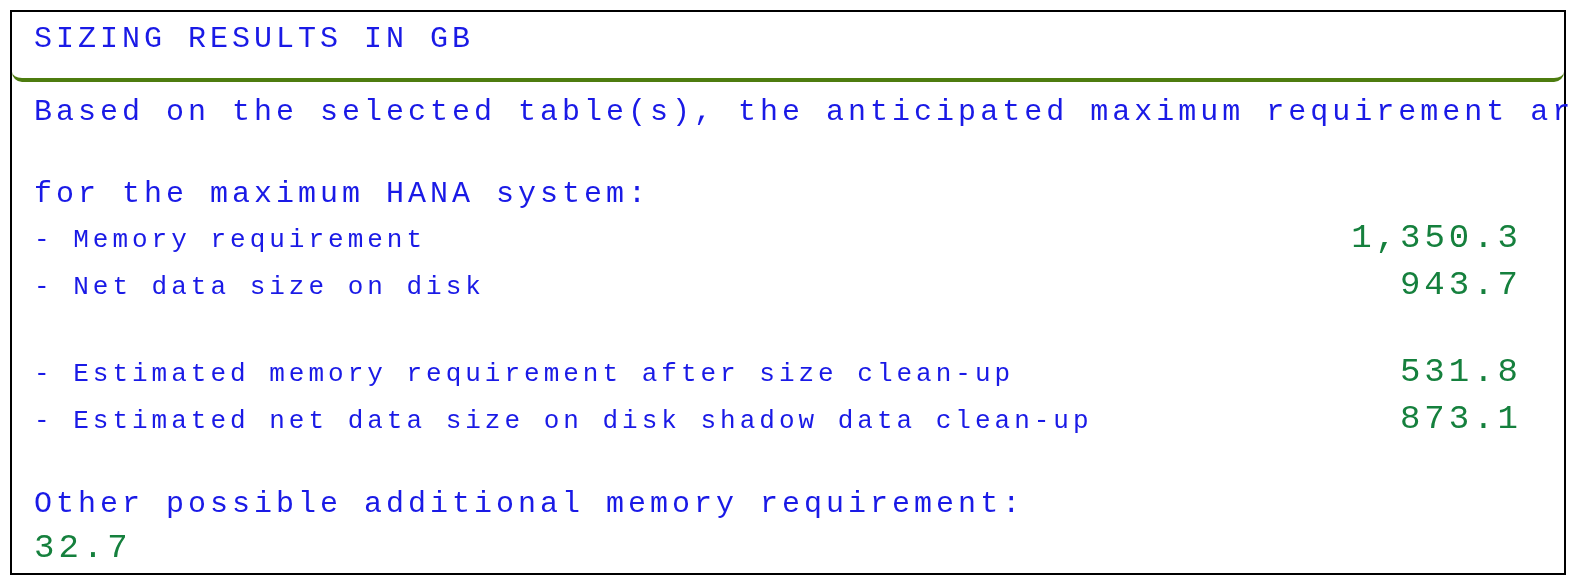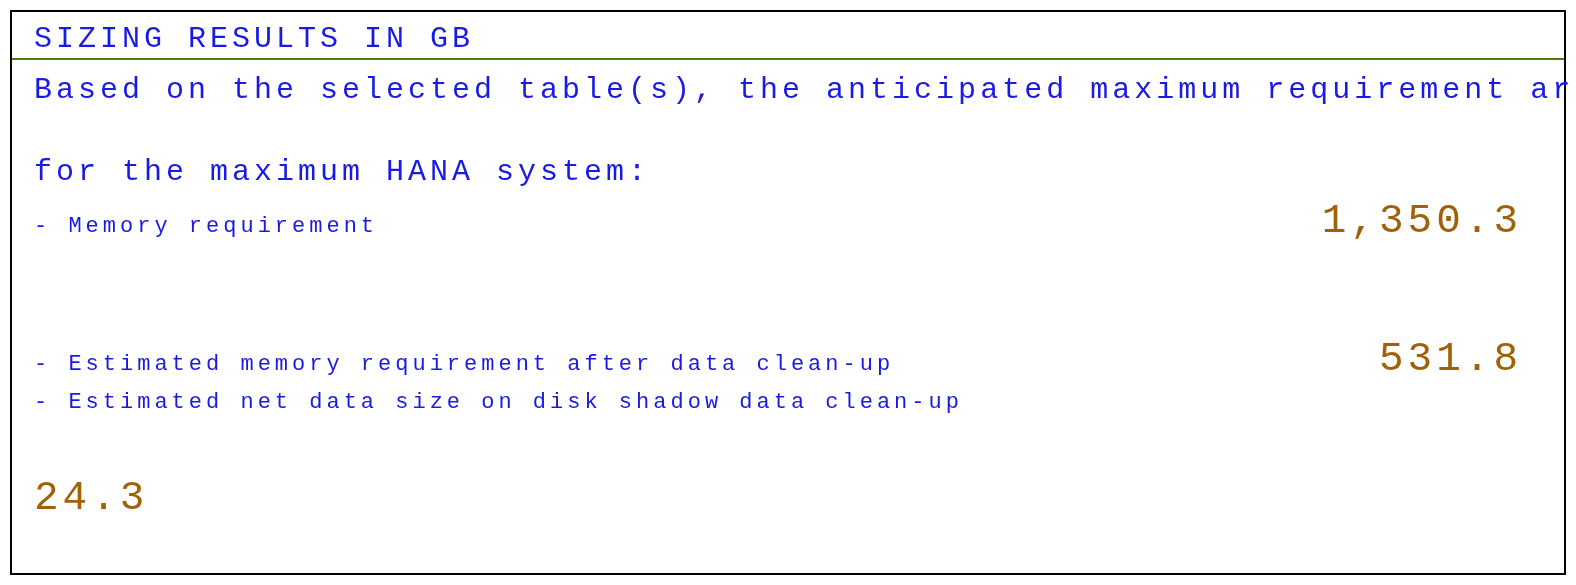--- a/index.html
+++ b/index.html
@@ -13,22 +13,23 @@
       background: #ffffff;
       padding: 10px;
       font-family: "Courier New", Courier, monospace;
     }
     .report-box {
       border: 2px solid #000000;
       width: 100%;
       height: 100%;
     }
     .header-section {
-      border-bottom: 2px solid #4d7c0f;
-      padding: 10px 22px 2px 22px;
+      border-bottom: 4px solid #4d7c0f;
+      padding: 10px 22px 22px 22px;
+      border-radius: 10px;
     }
     .body-section {
       padding: 10px 22px 10px 22px;
     }
     .title {
       color: #1a1ae6;
       font-size: 30px;
       letter-spacing: 4px;
       white-space: pre;
     }
@@ -42,27 +43,27 @@
     }
     .row {
       display: flex;
       justify-content: space-between;
       align-items: baseline;
       line-height: 1.37;
       min-height: 41px;
     }
     .label {
       color: #1a1ae6;
-      font-size: 22px;
+      font-size: 26px;
       letter-spacing: 4px;
       white-space: pre;
     }
     .value {
-      color: #a16207;
-      font-size: 41px;
+      color: #15803d;
+      font-size: 34px;
       letter-spacing: 4px;
       white-space: pre;
       text-align: right;
       padding-right: 20px;
     }
     .blank {
       min-height: 41px;
     }
   </style>
 </head>
@@ -76,33 +77,37 @@
     <div class="line">Based on the selected table(s), the anticipated maximum requirement are</div>
     <div class="blank"></div>
     <div class="line">for the maximum HANA system:</div>
 
     <div class="row">
       <span class="label">- Memory requirement</span>
       <span class="value">1,350.3</span>
     </div>
 
     <div class="row">
+      <span class="label">- Net data size on disk</span>
+      <span class="value">943.7</span>
     </div>
 
     <div class="blank"></div>
 
     <div class="row">
-      <span class="label">- Estimated memory requirement after data clean-up</span>
+      <span class="label">- Estimated memory requirement after size clean-up</span>
       <span class="value">531.8</span>
     </div>
 
     <div class="row">
       <span class="label">- Estimated net data size on disk shadow data clean-up</span>
+      <span class="value">873.1</span>
     </div>
 
     <div class="blank"></div>
 
+    <div class="line">Other possible additional memory requirement:</div>
 
     <div class="row">
-      <span class="value">24.3</span>
+      <span class="value">32.7</span>
     </div>
   </div>
 </div>
 
 </body></html>

